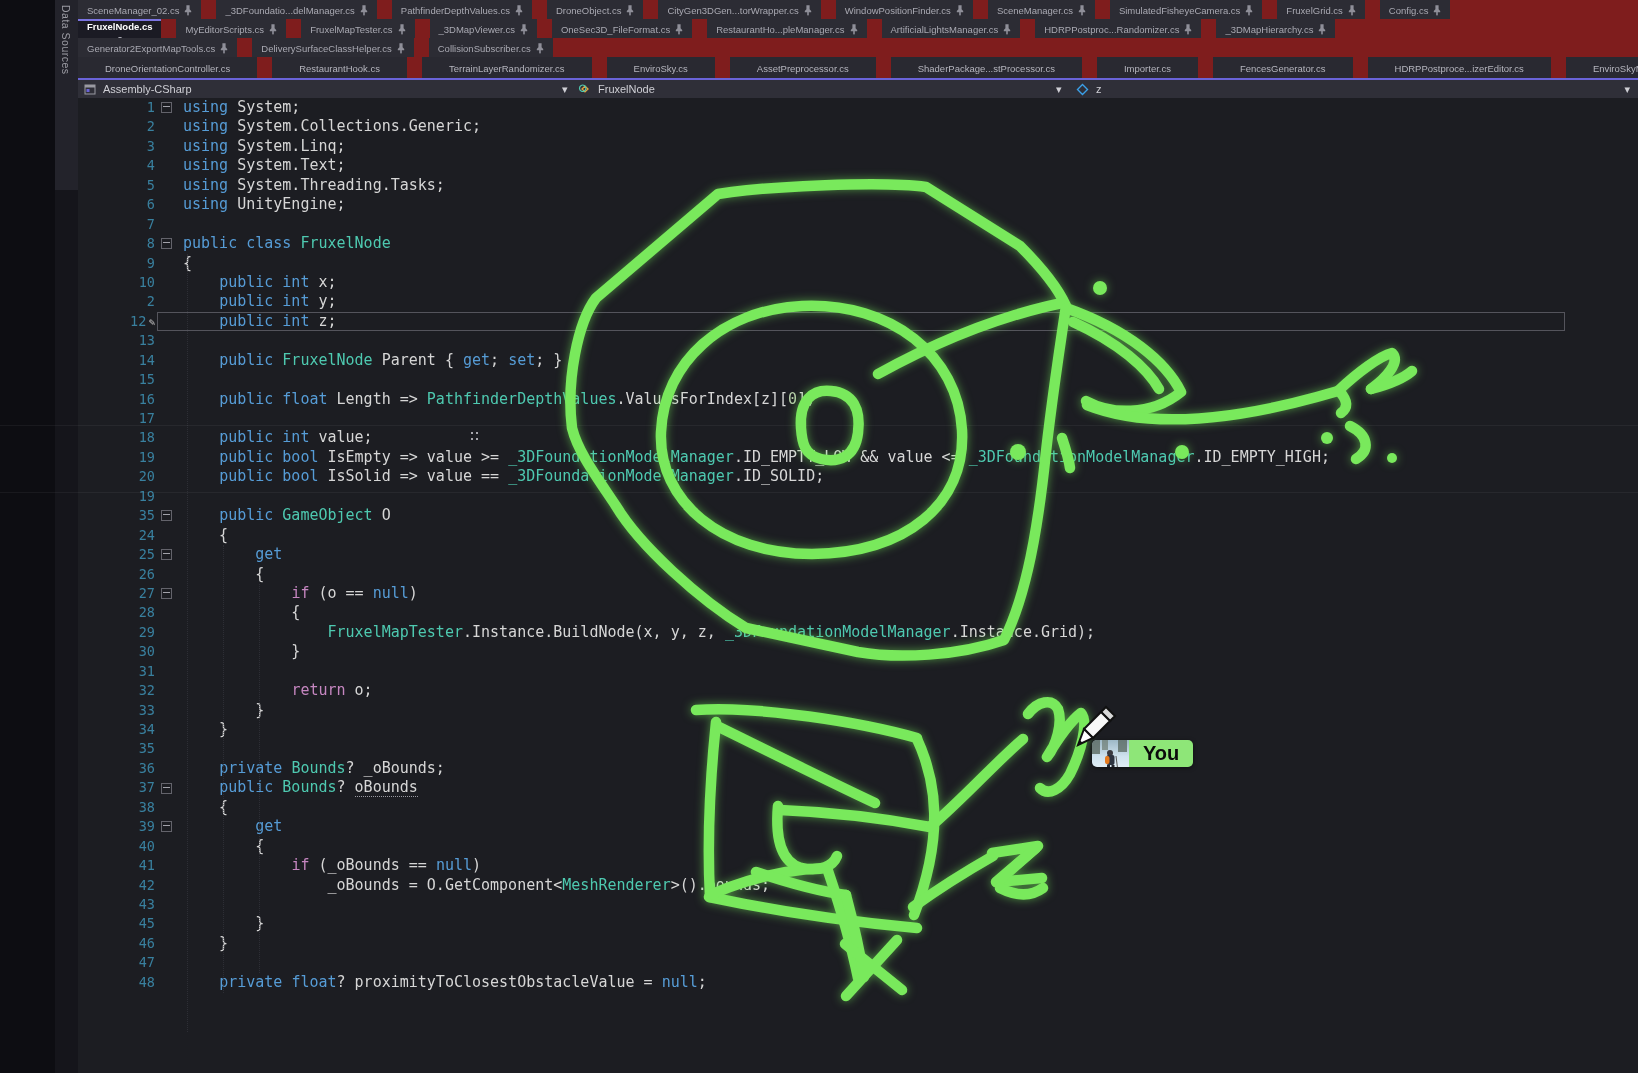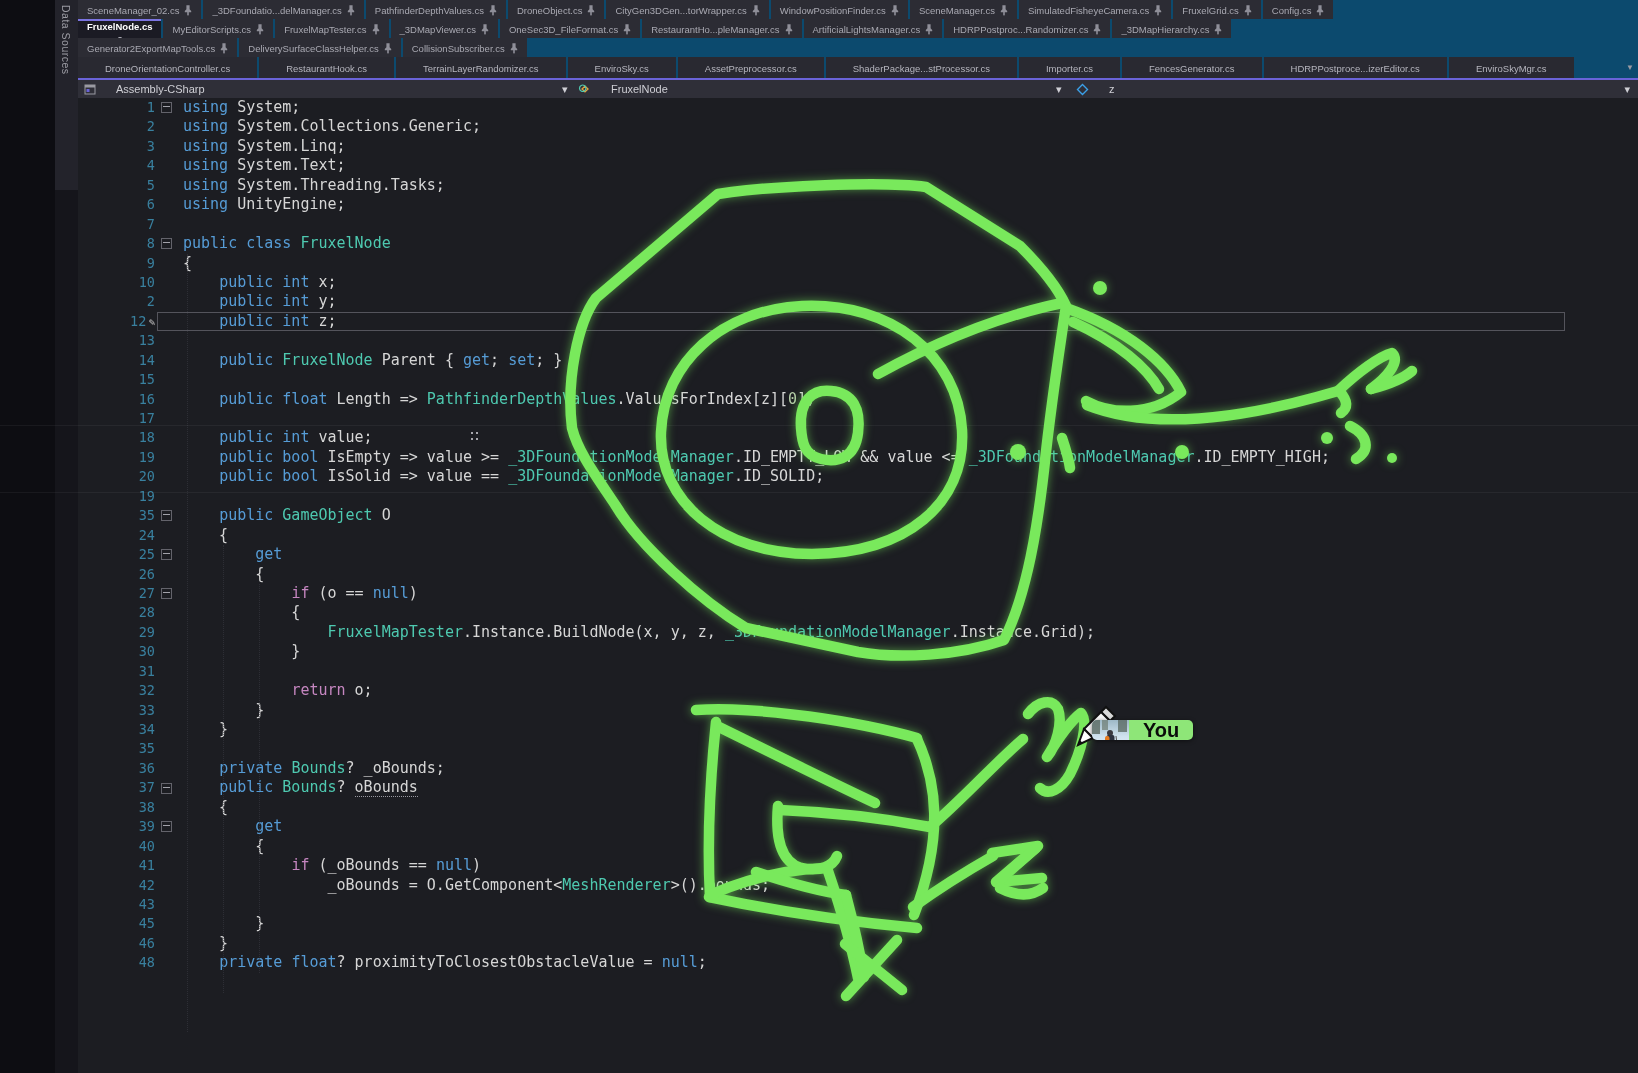--- a/index.html
+++ b/index.html
@@ -8,36 +8,36 @@
 
   
   .side-a{position:absolute;left:0;top:0;width:55px;height:1073px;background:#0d0d12;}
   .side-b{position:absolute;left:55px;top:0;width:23px;height:1073px;background:#15151b;border-right:1px solid #000;}
   .vtab{position:absolute;left:0;top:0;width:23px;height:190px;background:#23232b;}
   .vtab span{display:block;writing-mode:vertical-lr;font-size:10.5px;color:#9b9ba3;
     padding-top:5px;padding-left:5px;letter-spacing:.5px;white-space:nowrap;}
 
   
   .tabarea{position:absolute;left:78px;top:0;right:0;height:78px;background:#121217;}
-  .tabrow{display:flex;align-items:stretch;height:19px;gap:2px;padding-left:0;background:#0c4a6e;}
+  .tabrow{display:flex;align-items:stretch;height:19px;gap:15px;padding-left:0;background:#7f1d1d;}
   .tabrow.r4{height:21px;}
   .tab{display:flex;align-items:center;gap:5px;padding:0 9px;background:#2c2c34;
     color:#a9a9b2;font-size:9.5px;white-space:nowrap;cursor:default;border-top:2px solid transparent;}
   .tabrow.r4 .tab{padding:0 27px;background:#292931;color:#b5b5be;}
   .tab.active{background:#1b1b24;color:#fff;font-weight:bold;border-top:2px solid #7b74e0;flex-direction:column;}
   .tab .pin{display:flex;color:#8f8f99;}
   .tab.active .pin{color:#d8d8df;}
   .tab .close{color:#cfcfd6;font-size:11px;line-height:1;}
   .row-overflow{margin-left:auto;margin-right:4px;align-self:center;color:#9a9aa2;font-size:8px;}
   .accent-line{position:absolute;left:78px;right:0;top:78px;height:2px;background:#6a63d8;}
 
   
   .breadcrumb{position:absolute;left:78px;right:0;top:80px;height:18px;background:#2f2f38;}
   .breadcrumb .bc{position:absolute;top:0;height:18px;display:flex;align-items:center;
-    color:#cfcfd5;font-size:11px;gap:20px;}
+    color:#cfcfd5;font-size:11px;gap:7px;}
   .bc-proj{left:6px;}  .bc-chev1{left:484px;color:#9a9aa2;font-size:8px;}
   .bc-type{left:500px;} .bc-chev2{left:978px;color:#9a9aa2;font-size:8px;}
   .bc-member{left:998px;} .bc-right{right:8px;color:#9a9aa2;font-size:8px;}
 
   
   .editor{position:absolute;left:78px;top:98px;right:0;bottom:0;background:#1c1d22;
     font-family:"DejaVu Sans Mono","Liberation Mono",monospace;font-size:15px;}
   .line{position:relative;display:flex;height:19.45px;line-height:19.45px;white-space:pre;}
   .line .num{width:77px;text-align:right;color:#39809f;font-size:13.5px;flex:none;}
   .line .fold{width:22px;flex:none;display:flex;align-items:center;justify-content:center;}
@@ -54,21 +54,21 @@
   .artifact-dots i{position:absolute;width:2px;height:2px;background:#c9c9cf;}
   .scanline{position:absolute;left:0;right:0;height:1px;background:rgba(255,255,255,.05);pointer-events:none;}
 
   
   .ink-svg{position:absolute;left:0;top:0;pointer-events:none;
     filter:drop-shadow(0 0 5px rgba(116,233,90,.55));}
   .ink{fill:none;stroke:#79e95c;stroke-width:10.5;stroke-linecap:round;stroke-linejoin:round;}
   .ink-dot{fill:#79e95c;stroke:none;}
 
   
-  .you-badge{position:absolute;left:1092px;top:720px;display:flex;height:20px;
+  .you-badge{position:absolute;left:1092px;top:740px;display:flex;height:27px;
     border-radius:5px;box-shadow:0 1px 4px rgba(0,0,0,.5);overflow:hidden;}
   .you-avatar{width:37px;height:36px;flex:none;}
   .you-label{display:flex;align-items:center;padding:0 14px;background:#8ee678;
     color:#0b0b0b;font-size:20px;font-weight:bold;font-family:"Liberation Sans",sans-serif;}
   .pencil-cursor{position:absolute;left:1072px;top:700px;pointer-events:none;}
 </style>
 </head>
 <body>
 
 <div class="screen">
@@ -365,20 +365,21 @@
       <div class="line"><span class="num">36</span><span class="fold"></span><span class="txt"><span class="tok-pl">    </span><span class="tok-kw">private</span><span class="tok-pl"> </span><span class="tok-typ">Bounds</span><span class="tok-pl">? _oBounds;</span></span></div>
       <div class="line"><span class="num">37</span><span class="fold"><span class="fold-box"></span></span><span class="txt"><span class="tok-pl">    </span><span class="tok-kw">public</span><span class="tok-pl"> </span><span class="tok-typ">Bounds</span><span class="tok-pl">? </span><span class="tok-sug">oBounds</span></span></div>
       <div class="line"><span class="num">38</span><span class="fold"></span><span class="txt"><span class="tok-pl">    {</span></span></div>
       <div class="line"><span class="num">39</span><span class="fold"><span class="fold-box"></span></span><span class="txt"><span class="tok-pl">        </span><span class="tok-kw">get</span></span></div>
       <div class="line"><span class="num">40</span><span class="fold"></span><span class="txt"><span class="tok-pl">        {</span></span></div>
       <div class="line"><span class="num">41</span><span class="fold"></span><span class="txt"><span class="tok-pl">            </span><span class="tok-ctl">if</span><span class="tok-pl"> (_oBounds == </span><span class="tok-kw">null</span><span class="tok-pl">)</span></span></div>
       <div class="line"><span class="num">42</span><span class="fold"></span><span class="txt"><span class="tok-pl">                _oBounds = O.GetComponent&lt;</span><span class="tok-typ">MeshRenderer</span><span class="tok-pl">&gt;().bounds;</span></span></div>
       <div class="line"><span class="num">43</span><span class="fold"></span><span class="txt"></span></div>
       <div class="line"><span class="num">45</span><span class="fold"></span><span class="txt"><span class="tok-pl">        }</span></span></div>
       <div class="line"><span class="num">46</span><span class="fold"></span><span class="txt"><span class="tok-pl">    }</span></span></div>
+      <div class="line"><span class="num">47</span><span class="fold"></span><span class="txt"></span></div>
       <div class="line"><span class="num">48</span><span class="fold"></span><span class="txt"><span class="tok-pl">    </span><span class="tok-kw">private</span><span class="tok-pl"> </span><span class="tok-kw">float</span><span class="tok-pl">? proximityToClosestObstacleValue = </span><span class="tok-kw">null</span><span class="tok-pl">;</span></span></div>
       <div class="guide" style="left: 109px; top: 155.6px; height: 778px;"></div>
       <div class="guide" style="left: 145px; top: 447.35px; height: 447.35px;"></div>
       <div class="guide" style="left: 181px; top: 486.25px; height: 389px;"></div>
     </div>
 
   <div class="scanline" style="top:425px"></div>
   <div class="scanline" style="top:492px"></div>
 
   <div class="artifact-dots">

